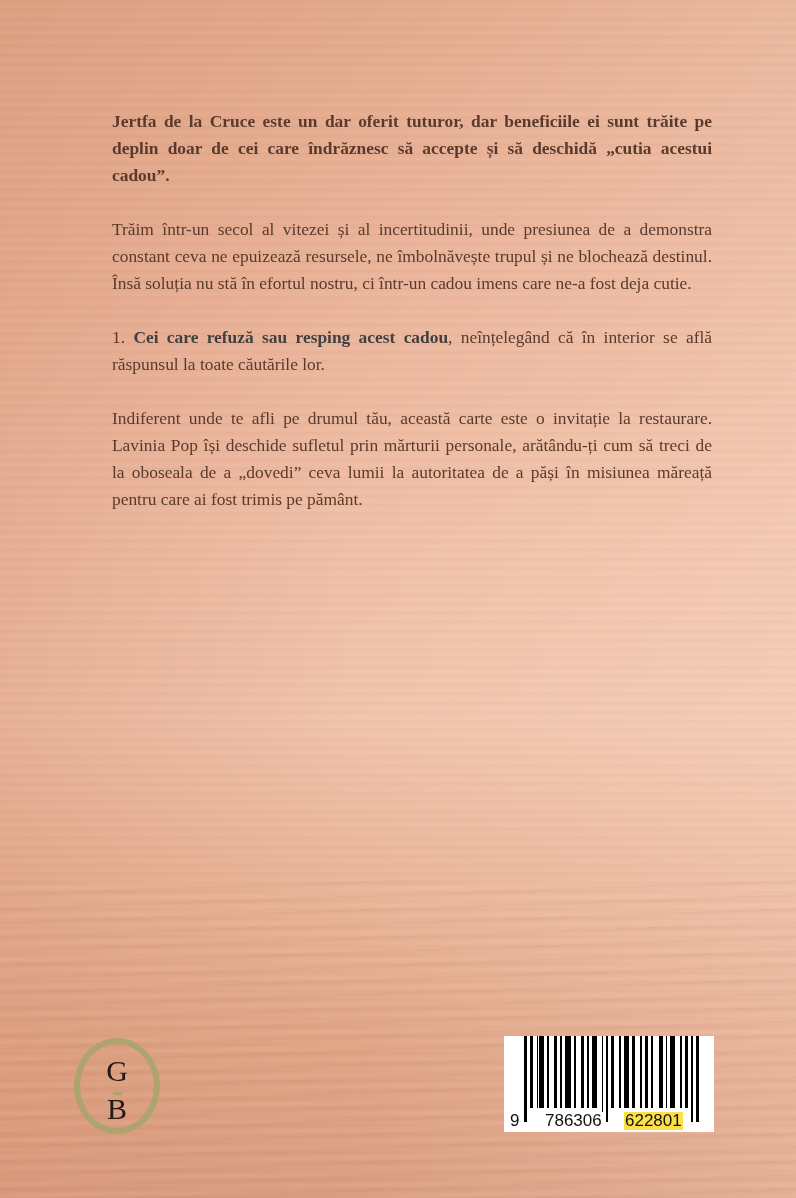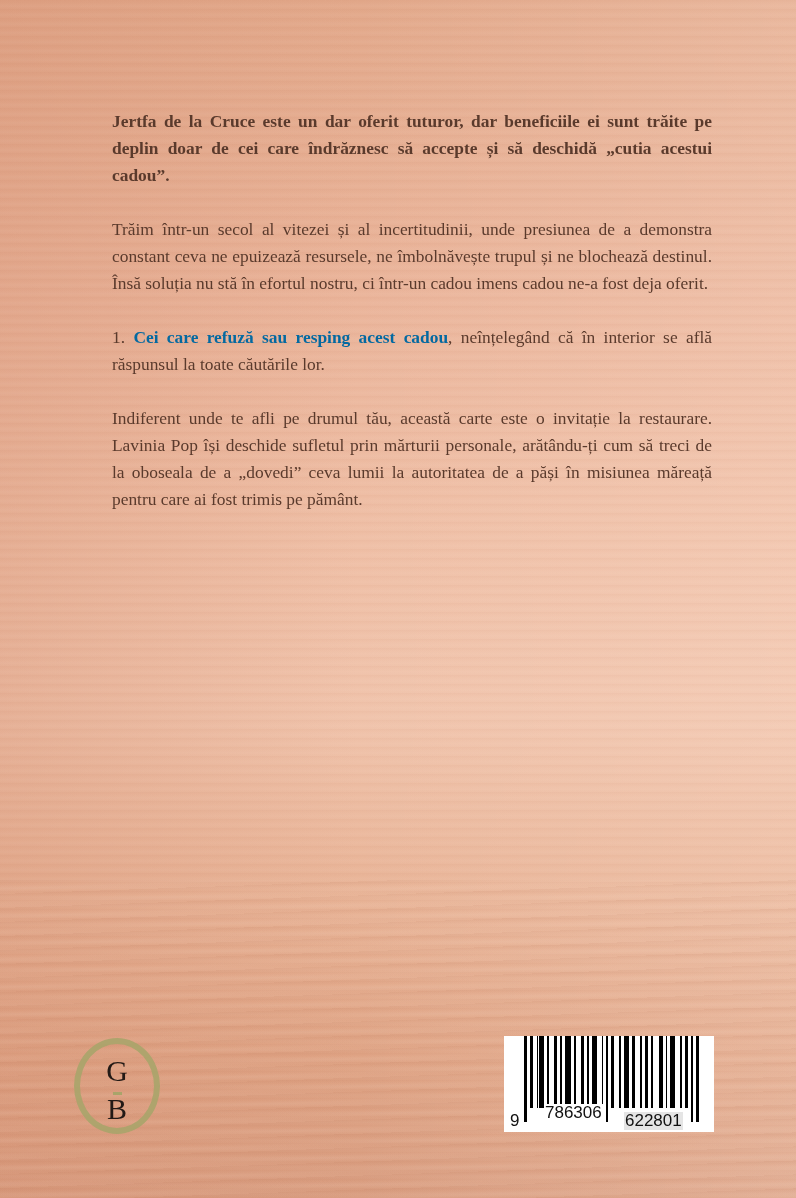--- a/index.html
+++ b/index.html
@@ -18,21 +18,21 @@
     .water {
       position: absolute; left: 0; right: 0; top: 880px; bottom: 0; pointer-events: none;
       background:
         repeating-linear-gradient(178deg, rgba(170,100,70,0.07) 0px, rgba(170,100,70,0) 5px, rgba(255,235,220,0.06) 9px, rgba(170,100,70,0) 14px);
     }
     .content {
       position: absolute; left: 112px; top: 108px; width: 612px;
       color: #5a3a2c; font-size: 17.4px; line-height: 27px;
     }
     .content p { margin: 0 12px 27px 0; text-align: justify; }
-    .content b { font-weight: bold; color: #0369a1; }
+    .content b { font-weight: bold; color: #404040; }
     .p-intro { font-weight: bold; }
     .p-closing { font-weight: bold; }
     .logo {
       position: absolute; left: 72px; top: 1036px; width: 90px; height: 104px;
     }
     .logo .ring {
       position: absolute; left: 2px; top: 2px; width: 86px; height: 96px;
       border: 6px solid #a9a46a; border-radius: 50%; box-sizing: border-box;
       opacity: 0.9;
     }
@@ -52,32 +52,32 @@
       display: flex; align-items: flex-start;
     }
     .barcode .bar { height: 72px; background: #000; }
     .barcode .bar.long { height: 86px; }
     .barcode .digits {
       position: absolute; left: 4px; bottom: 2px; width: 200px;
       font-family: "Liberation Sans", sans-serif; font-size: 17px; color: #111; line-height: 18px;
       background: transparent;
     }
     .barcode .d0 { position: absolute; left: 2px; bottom: 0; }
-    .barcode .d1 { position: absolute; left: 36px; bottom: 8px; background:#fff; padding: 0 1px; }
-    .barcode .d2 { position: absolute; left: 116px; bottom: 0; background:#e5e5e5; padding: 0 1px; }
+    .barcode .d1 { position: absolute; left: 36px; bottom: 0; background:#fff; padding: 0 1px; }
+    .barcode .d2 { position: absolute; left: 116px; bottom: 0; background:#fde047; padding: 0 1px; }
   </style>
 </head>
 <body>
 
 <div class="texture"></div>
 <div class="water"></div>
 
 <div class="content">
   <p class="p-intro">Jertfa de la Cruce este un dar oferit tuturor, dar beneficiile ei sunt trăite pe deplin doar de cei care îndrăznesc să accepte și să deschidă „cutia acestui cadou”.</p>
-  <p>Trăim într-un secol al vitezei și al incertitudinii, unde presiunea de a demonstra constant ceva ne epuizează resursele, ne îmbolnăvește trupul și ne blochează destinul. Însă soluția nu stă în efortul nostru, ci într-un cadou imens cadou ne-a fost deja oferit.</p>
+  <p>Trăim într-un secol al vitezei și al incertitudinii, unde presiunea de a demonstra constant ceva ne epuizează resursele, ne îmbolnăvește trupul și ne blochează destinul. Însă soluția nu stă în efortul nostru, ci într-un cadou imens care ne-a fost deja cutie.</p>
 
   <p>
     <span>1.</span>
     <b>Cei care refuză sau resping acest cadou</b><span>, neînțelegând că în interior se află răspunsul la toate căutările lor.</span>
   </p>
 
   <p>Indiferent unde te afli pe drumul tău, această carte este o invitație la restaurare. Lavinia Pop își deschide sufletul prin mărturii personale, arătându-ți cum să treci de la oboseala de a „dovedi” ceva lumii la autoritatea de a păși în misiunea măreață pentru care ai fost trimis pe pământ.</p>
 </div>
 
 <div class="logo">

